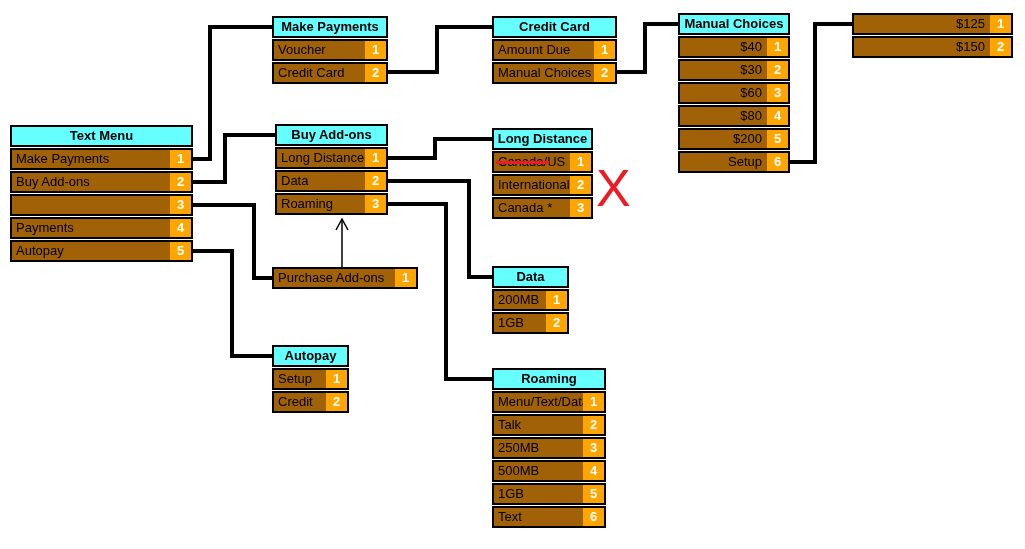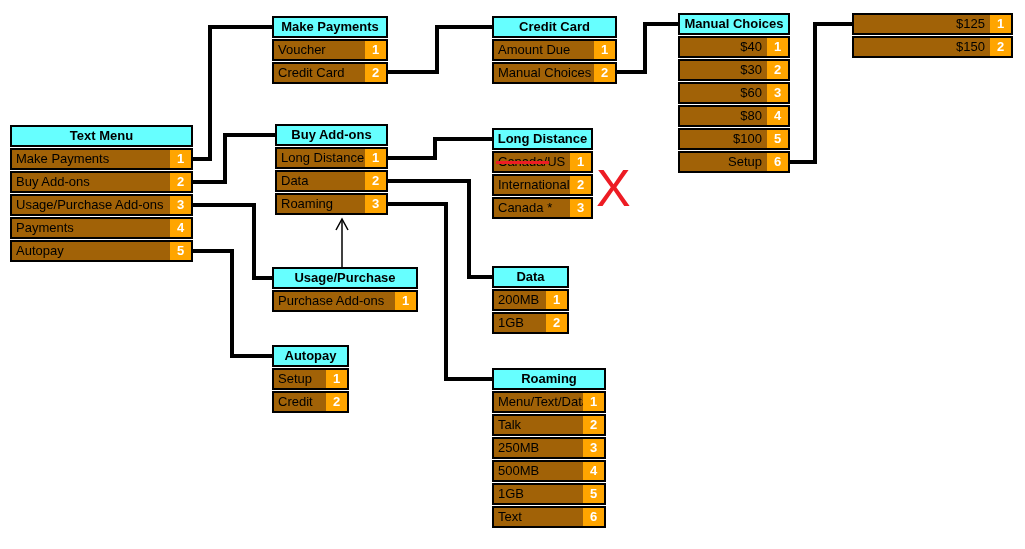--- a/index.html
+++ b/index.html
@@ -92,21 +92,20 @@
     <div class="cell hdr">Text Menu</div>
     <div class="cell row">
       <span class="lbl">Make Payments</span>
       <span class="badge">1</span>
     </div>
     <div class="cell row">
       <span class="lbl">Buy Add-ons</span>
       <span class="badge">2</span>
     </div>
     <div class="cell row">
-      <span class="lbl">Usage/Purchase Add-ons</span>
       <span class="badge">3</span>
     </div>
     <div class="cell row">
       <span class="lbl">Payments</span>
       <span class="badge">4</span>
     </div>
     <div class="cell row">
       <span class="lbl">Autopay</span>
       <span class="badge">5</span>
     </div>
@@ -148,21 +147,21 @@
     </div>
     <div class="cell row">
       <span class="lbl">$60</span>
       <span class="badge">3</span>
     </div>
     <div class="cell row">
       <span class="lbl">$80</span>
       <span class="badge">4</span>
     </div>
     <div class="cell row">
-      <span class="lbl">$100</span>
+      <span class="lbl">$200</span>
       <span class="badge">5</span>
     </div>
     <div class="cell row">
       <span class="lbl">Setup</span>
       <span class="badge">6</span>
     </div>
   </div>
 
   <div class="box ralign" style="left:852px;top:13px;width:161px">
     <div class="cell row">
@@ -215,21 +214,20 @@
       <span class="lbl">200MB</span>
       <span class="badge">1</span>
     </div>
     <div class="cell row">
       <span class="lbl">1GB</span>
       <span class="badge">2</span>
     </div>
   </div>
 
   <div class="box" style="left:272px;top:267px;width:146px">
-    <div class="cell hdr">Usage/Purchase</div>
     <div class="cell row">
       <span class="lbl">Purchase Add-ons</span>
       <span class="badge">1</span>
     </div>
   </div>
 
   <div class="box" style="left:272px;top:345px;width:77px">
     <div class="cell hdr">Autopay</div>
     <div class="cell row">
       <span class="lbl">Setup</span>

